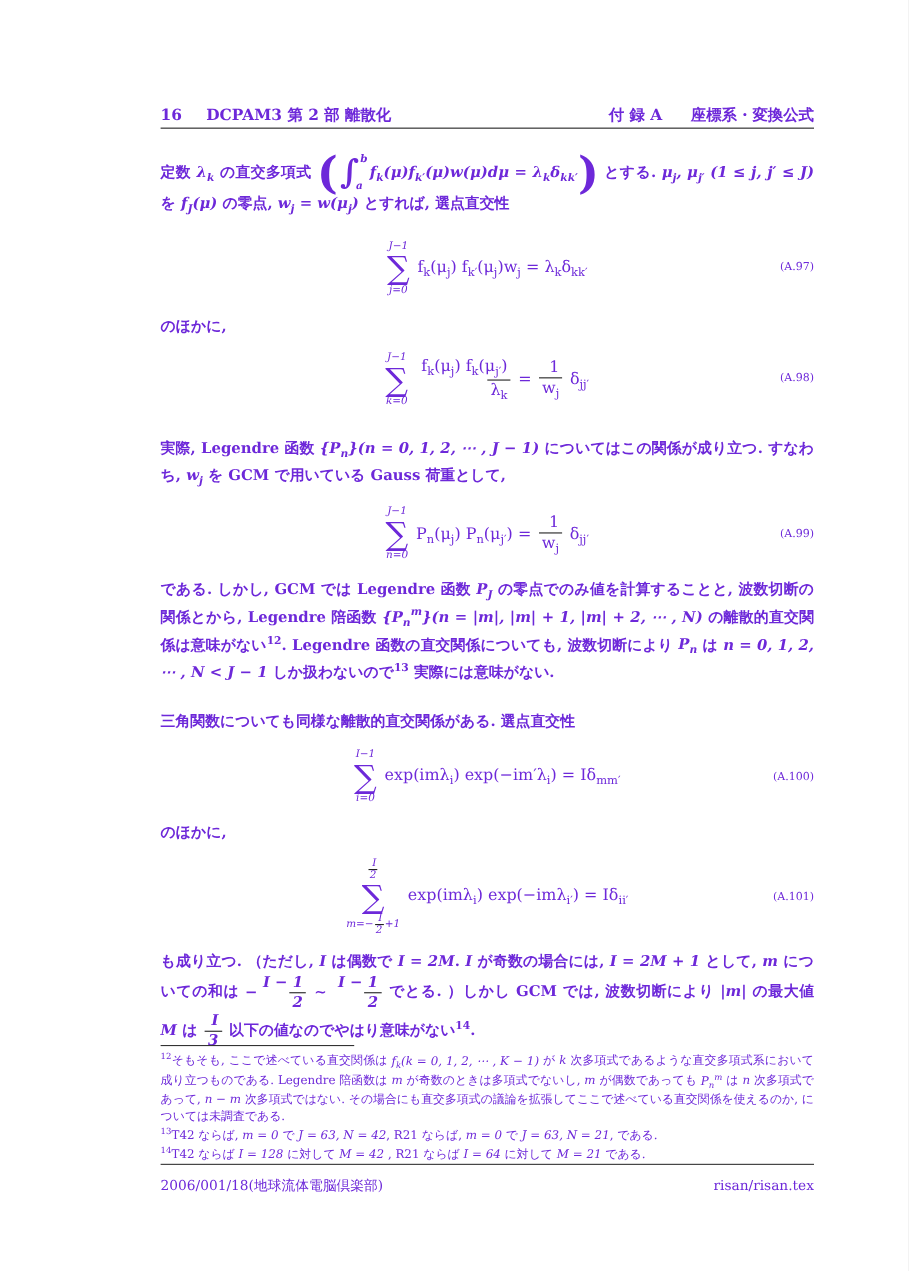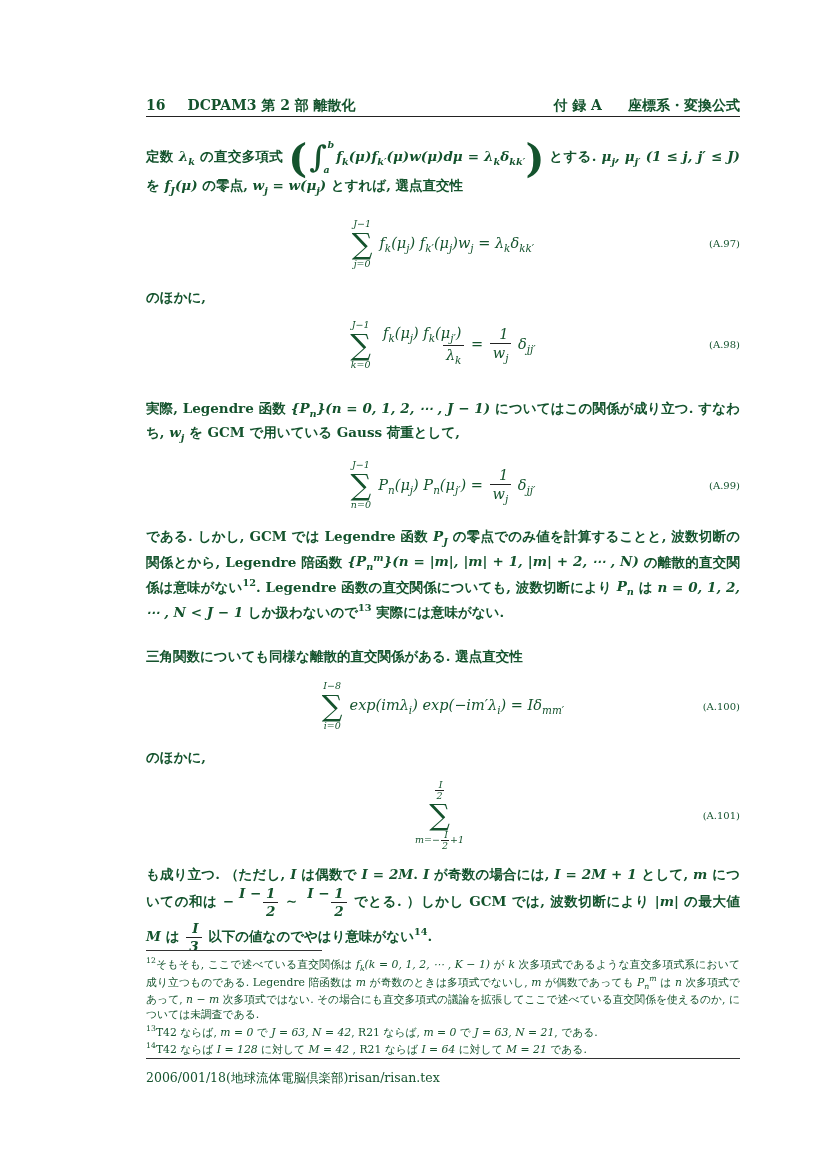--- a/index.html
+++ b/index.html
@@ -1,18 +1,18 @@
 <!DOCTYPE html>
 <html><head>
 <meta charset="utf-8">
 <style>
   html,body { margin:0; padding:0; background:#e8e8e8; }
   .page {
     position:relative; width:826px; height:1169px; margin:0 auto;
-    background:#ffffff; color:#14532d;
+    background:#ffffff; color:#6d28d9;
     font-family:"DejaVu Serif","Liberation Serif",serif;
     font-size:13.5px; line-height:1.65; overflow:hidden;
   }
   
   .hdr { position:absolute; left:146px; top:94px; width:594px;
          display:flex; justify-content:space-between; align-items:baseline;
          font-weight:bold; font-size:14px; }
   .hdr-left { display:flex; gap:22px; align-items:baseline; }
   .hdr-right { display:flex; gap:26px; align-items:baseline; }
   .hdr-rule { position:absolute; left:146px; top:116px; width:594px;
@@ -33,21 +33,21 @@
               font-family:"DejaVu Serif",serif; margin-left:1px; }
   .int-lims .il-up { align-self:flex-start; }
   .int-lims .il-dn { align-self:flex-start; position:relative; left:-4px; }
   
   .eq { position:relative; display:flex; justify-content:center; align-items:center; }
   .eqbody { display:inline-flex; align-items:center;
             font-family:"DejaVu Serif",serif; font-size:14.5px; }
   .sum { display:inline-flex; flex-direction:column; align-items:center; margin-right:7px; }
   .slim { font-size:9.5px; font-style:italic; line-height:1.15; white-space:nowrap; }
   .sigma { font-size:29px; line-height:1; font-style:normal; }
-  .mbody { font-style:italic; white-space:nowrap; }
+  .mbody { white-space:nowrap; }
   .eqnum { position:absolute; right:0; top:50%; transform:translateY(-50%);
            font-style:normal; font-size:10px; }
   .frac { display:inline-flex; flex-direction:column; align-items:flex-end;
           vertical-align:middle; margin:0 2px; line-height:1.25; }
   .frac .fnum { display:block; padding:0 3px; }
   .frac .fden { display:block; padding:0 3px; border-top:1px solid #222; }
   .slim .frac { line-height:1.05; margin:0 1px; }
   .slim .frac .fnum, .slim .frac .fden { padding:0 1px; }
   
   .eq-a97  { margin:20px 0 16px; }
@@ -63,21 +63,21 @@
   .eq-a101 { margin:12px 0 12px; }
   .p5      { margin-top:8px; }
   
   .footnotes { position:absolute; left:146px; top:950px; width:594px;
                font-size:10.8px; line-height:1.38; text-align:justify; }
   .fnrule { width:176px; border:0; border-top:1px solid #333; margin:0 0 5px 0; }
   .fn { margin:0 0 1px 0; }
   
   .pgfooter { position:absolute; left:146px; top:1058px; width:594px;
               border-top:1px solid #333; padding-top:9px;
-              display:flex; font-size:12.5px; }
+              display:flex; justify-content:space-between; font-size:12.5px; }
 </style>
 </head>
 <body>
 
 <div class="page">
 
   <header class="hdr">
     <div class="hdr-left">
       <span>16</span>
       <span>DCPAM3 第 2 部 離散化</span>
@@ -151,21 +151,21 @@
       <span class="eqnum">(A.99)</span>
     </div>
 
     <p class="para p3">である. しかし, GCM では Legendre 函数 <span class="mi">P<sub>J</sub></span> の零点でのみ値を計算することと, 波数切断の関係とから, Legendre 陪函数 <span class="mi">{P<sub>n</sub><sup>m</sup>}(n = |m|, |m| + 1, |m| + 2, ⋯ , N)</span> の離散的直交関係は意味がない<sup>12</sup>. Legendre 函数の直交関係についても, 波数切断により <span class="mi">P<sub>n</sub></span> は <span class="mi">n = 0, 1, 2, ⋯ , N &lt; J − 1</span> しか扱わないので<sup>13</sup> 実際には意味がない.</p>
 
     <p class="para p4">三角関数についても同様な離散的直交関係がある. 選点直交性</p>
 
     <div class="eq eq-a100">
       <span class="eqbody">
         <span class="sum">
-          <span class="slim">I−8</span>
+          <span class="slim">I−1</span>
           <span class="sigma">∑</span>
           <span class="slim">i=0</span>
         </span>
         <span class="mbody">exp(imλ<sub>i</sub>) exp(−im′λ<sub>i</sub>) = Iδ<sub>mm′</sub></span>
       </span>
       <span class="eqnum">(A.100)</span>
     </div>
 
     <p class="para t-noh2">のほかに,</p>
 
@@ -175,20 +175,21 @@
           <span class="slim"><span class="frac">
                 <span class="fnum">I</span>
                 <span class="fden">2</span>
               </span></span>
           <span class="sigma">∑</span>
           <span class="slim">m=−<span class="frac">
                 <span class="fnum">I</span>
                 <span class="fden">2</span>
               </span>+1</span>
         </span>
+        <span class="mbody">exp(imλ<sub>i</sub>) exp(−imλ<sub>i′</sub>) = Iδ<sub>ii′</sub></span>
       </span>
       <span class="eqnum">(A.101)</span>
     </div>
 
     <p class="para p5">も成り立つ. （ただし, <span class="mi">I</span> は偶数で <span class="mi">I = 2M</span>. <span class="mi">I</span> が奇数の場合には, <span class="mi">I = 2M + 1</span> として, <span class="mi">m</span> についての和は <span class="mi">−<span class="frac">
             <span class="fnum">I − 1</span>
             <span class="fden">2</span>
           </span> ∼ <span class="frac">
             <span class="fnum">I − 1</span>
             <span class="fden">2</span>

